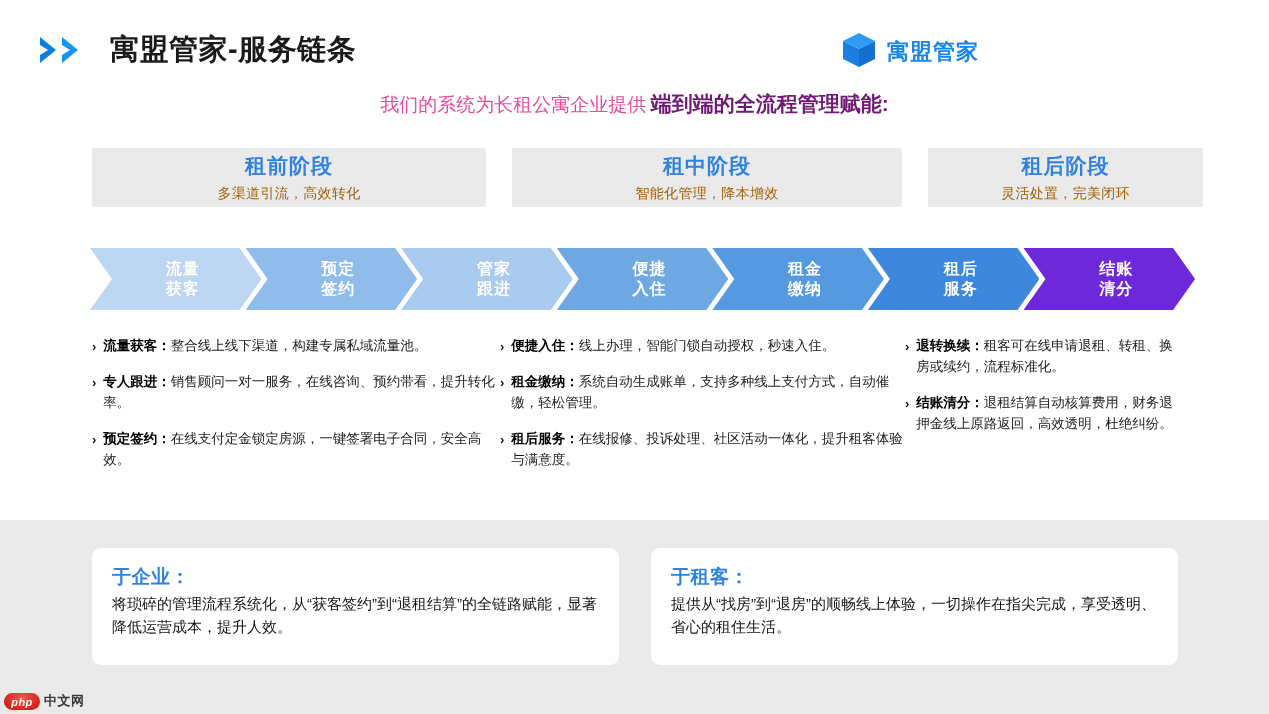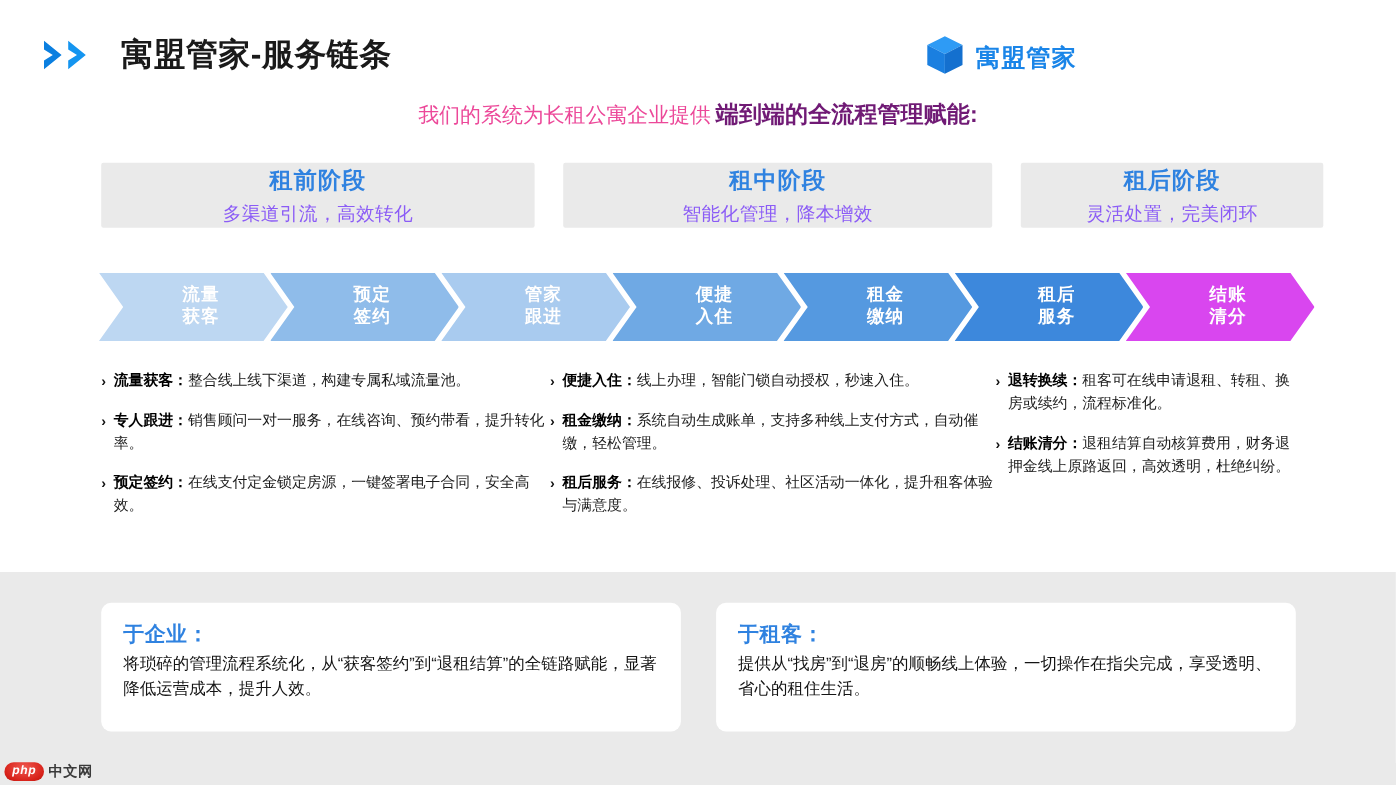--- a/index.html
+++ b/index.html
@@ -50,21 +50,21 @@
   }
   .stage-card {
     background: #eaeaea; border-radius: 2px;
     display: flex; flex-direction: column;
     align-items: center; justify-content: center; gap: 5px;
   }
   .stage-card.s1 { flex: 0 0 394px; }
   .stage-card.s2 { flex: 0 0 390px; }
   .stage-card.s3 { flex: 0 0 275px; }
   .stage-title { font-size: 21px; font-weight: bold; color: #2f82e0; letter-spacing: 1px; }
-  .stage-desc { font-size: 17px; color: #8b5cf6; letter-spacing: 0.3px; }
+  .stage-desc { font-size: 14px; color: #a16207; letter-spacing: 0.3px; }
 
   
   .flow {
     position: absolute; left: 90px; top: 248px;
     width: 1089px; height: 62px;
     display: flex;
   }
   .chev {
     position: relative; flex: 1 1 0;
     height: 62px;
@@ -120,21 +120,21 @@
   }
   .bcard-title {
     font-size: 19px; font-weight: bold; color: #2f82e0;
     letter-spacing: 0.5px; margin-bottom: 3px;
   }
   .bcard-body { font-size: 15px; color: #141414; line-height: 1.52; }
 
   
   .watermark {
     position: absolute; left: 4px; top: 692px;
-    display: flex; align-items: center; gap: 4px;
+    display: flex; align-items: flex-end; gap: 4px;
   }
   .wm-badge {
     width: 36px; height: 17px; border-radius: 9px;
     background: radial-gradient(ellipse at 50% 30%, #f05a52 0%, #d8221a 70%, #b5120c 100%);
     color: #fff; font-size: 11px; font-style: italic; font-weight: bold;
     display: flex; align-items: center; justify-content: center;
     letter-spacing: 0.5px;
   }
   .wm-text { font-size: 13px; font-weight: bold; color: #3a3a3a; letter-spacing: 0.5px; }
 </style>
@@ -198,21 +198,21 @@
       </div>
       <div class="chev" style="background: rgb(111, 169, 228); z-index: 17;">
         <div class="chev-label"><span>便捷</span><span class="l2">入住</span></div>
       </div>
       <div class="chev" style="background: rgb(85, 153, 224); z-index: 16;">
         <div class="chev-label"><span>租金</span><span class="l2">缴纳</span></div>
       </div>
       <div class="chev" style="background: rgb(61, 136, 220); z-index: 15;">
         <div class="chev-label"><span>租后</span><span class="l2">服务</span></div>
       </div>
-      <div class="chev" style="background: #d946ef; z-index: 13;">
+      <div class="chev" style="background: #6d28d9; z-index: 13;">
         <div class="chev-label"><span>结账</span><span class="l2">清分</span></div>
       </div>
     </div>
 
   <div class="bullets">
     <div class="bcol c1" id="bcol-0">
         <div class="bitem">
           <span class="bmark">›</span>
           <span class="btext"><b>流量获客：</b>整合线上线下渠道，构建专属私域流量池。</span>
         </div>

